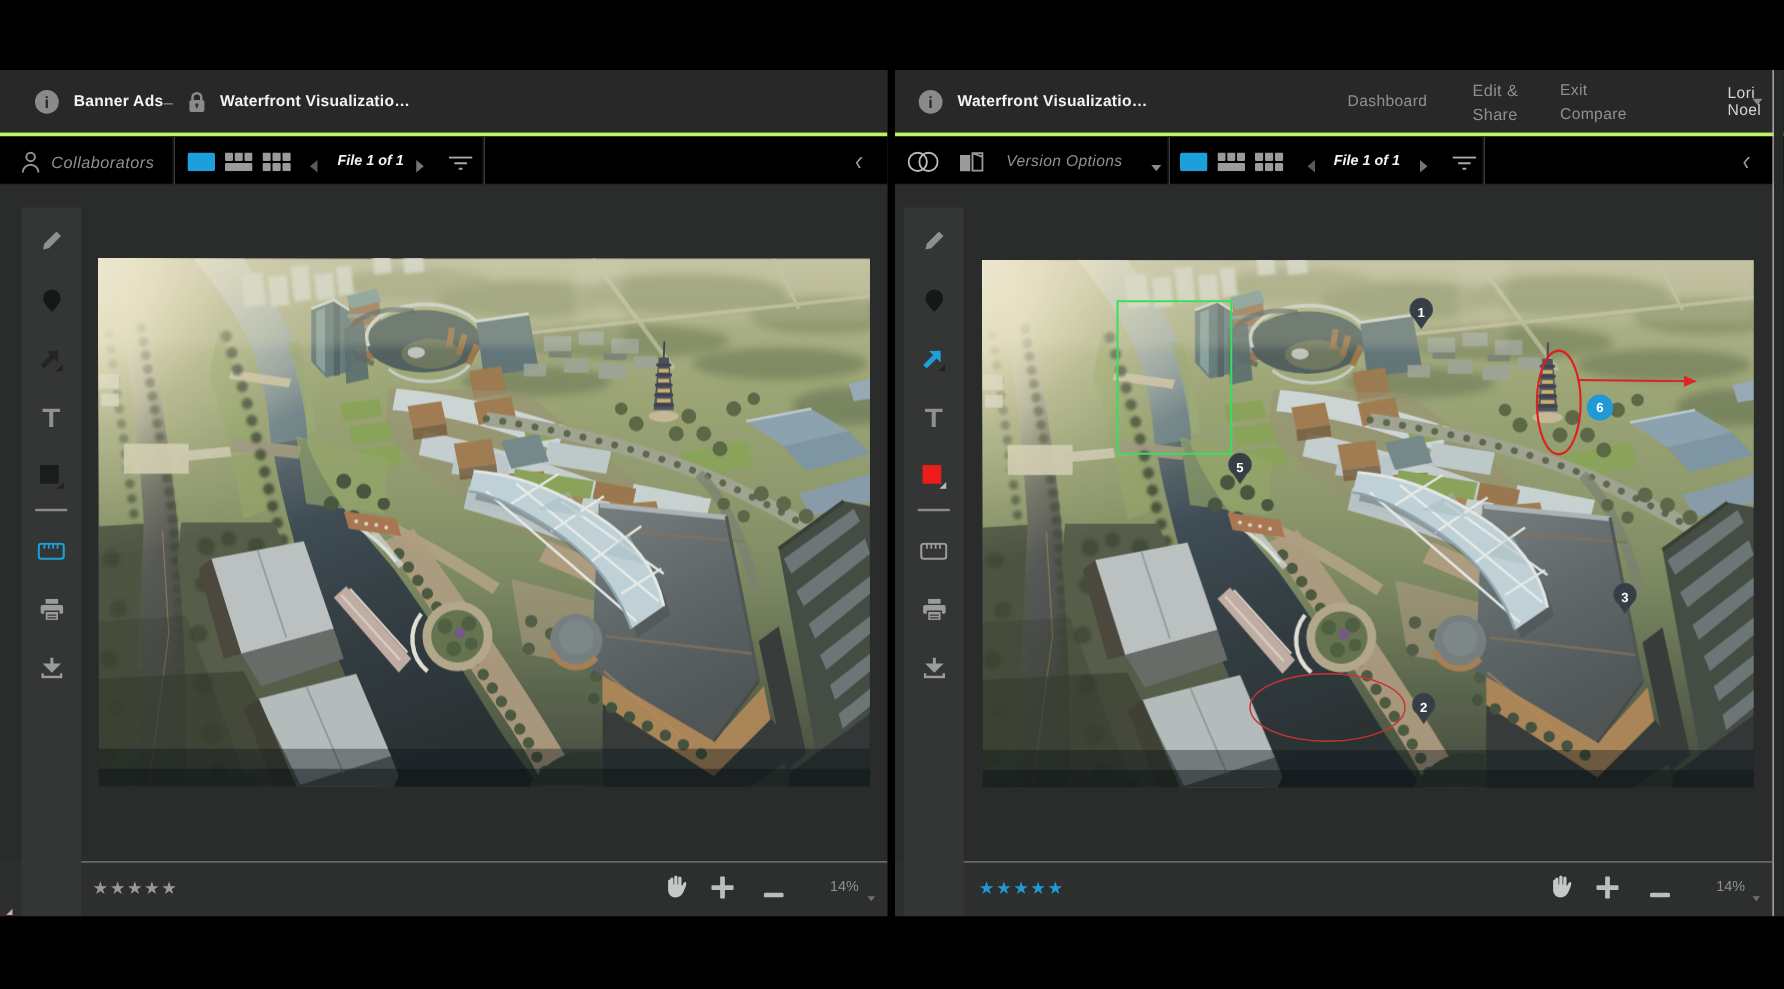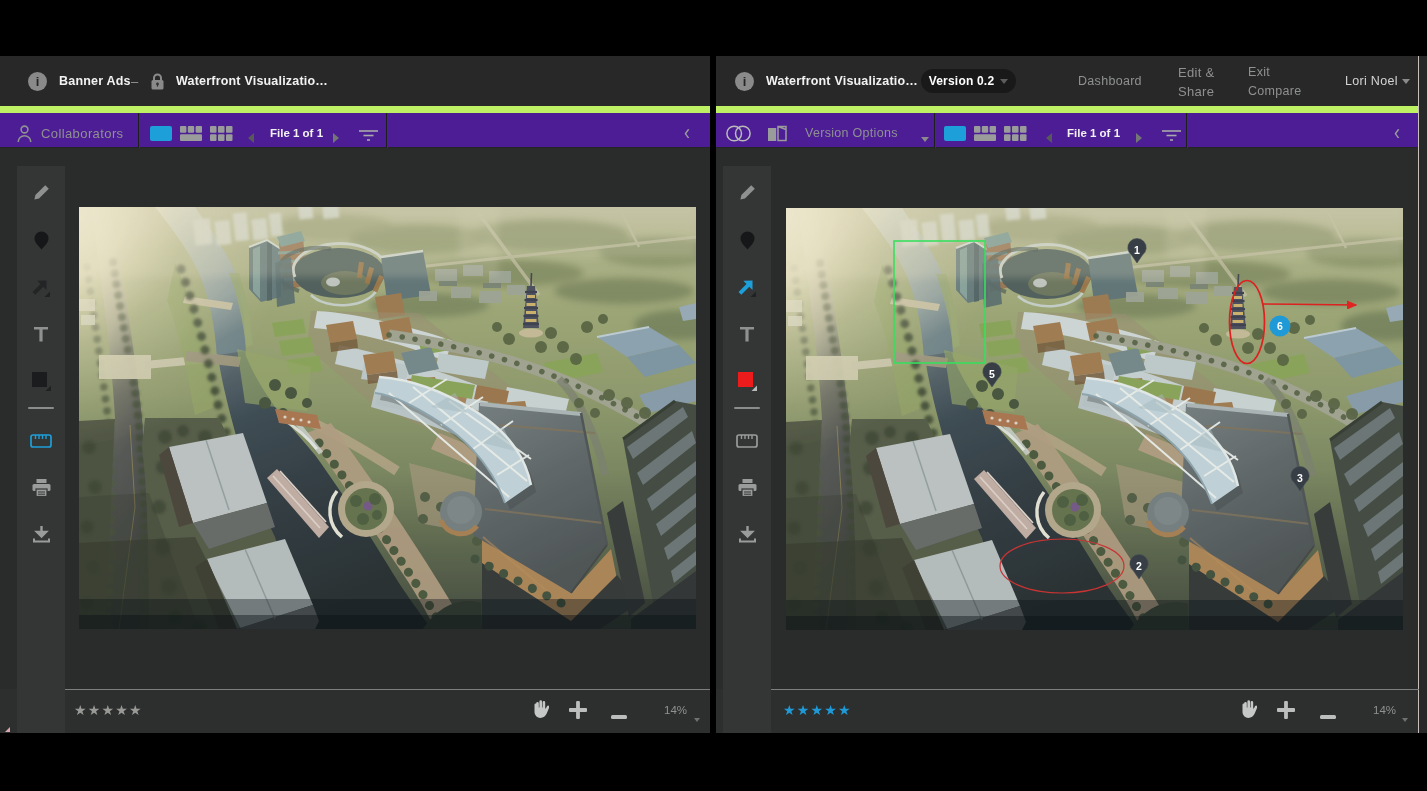--- a/index.html
+++ b/index.html
@@ -3,22 +3,22 @@
 <meta charset="utf-8">
 <style>
   * { margin:0; padding:0; box-sizing:border-box; }
   html,body { width:1427px; height:791px; background:#000; overflow:hidden;
     font-family:"Liberation Sans", sans-serif; }
   .page { position:relative; width:1427px; height:791px; background:#000; }
   .panel { position:absolute; top:56px; height:677px; background:#2a2b2b; overflow:hidden; }
   .panel.lp { left:0; width:710px; }
   .panel.rp { left:716px; width:711px; }
   .row1 { position:absolute; left:0; top:0; width:100%; height:50px; background:#282828; }
-  .row2 { position:absolute; left:0; top:50px; width:100%; height:42px; background:#4c1d95;
-    border-top:7px solid #bef264; border-bottom:1px solid #232525; }
+  .row2 { position:absolute; left:0; top:50px; width:100%; height:42px; background:#000000;
+    border-top:3px solid #bef264; border-bottom:1px solid #232525;font-style:italic; }
   .vdiv { position:absolute; top:0; width:1px; height:42px; background:#1d1f1f; box-shadow:1px 0 0 #3a3c3c; }
   .canvas { position:absolute; left:0; top:92px; width:100%; height:541px; background:#2a2b2b; }
   .bbar { position:absolute; left:0; top:633px; width:100%; height:44px; background:#2d2e2e; }
   .bline { position:absolute; top:633px; height:1px; background:#7e7e7e; z-index:5; }
   .palette { position:absolute; top:110px; width:48px; height:567px; background:#343535; }
   .ptool { position:absolute; left:0; width:48px; height:34px; text-align:center; }
   .gtxt { color:#8f9191; }
   .wtxt { color:#f2f2f2; }
   .r1item { position:absolute; top:0; height:50px; display:flex; align-items:center; }
   .icircle { width:19px; height:19px; border-radius:50%; background:#8a8a8a; color:#262626;
@@ -531,27 +531,24 @@
           </svg></div>
     </div>
   </div>
 
   <div class="panel rp">
     <div class="row1">
       <div class="r1item" style="left:19px">
           <div class="icircle">i</div>
         </div>
       <div class="r1item wtxt" style="left:50px; font-size:12.5px; font-weight:bold; letter-spacing:.2px;">Waterfront Visualizatio…</div>
-      <div class="r1item" style="left:205px;">
-          <div class="pill">Version 0.2<span class="caret" style="margin-left:6px;"></span></div>
-        </div>
       <div class="r1item gtxt" style="left:362px; font-size:12.5px; letter-spacing:.3px;">Dashboard</div>
       <div class="gtxt" style="position:absolute; left:462px; top:7px; font-size:13px; line-height:19px; letter-spacing:.3px;">Edit &amp;<br>Share</div>
       <div class="gtxt" style="position:absolute; left:532px; top:7px; font-size:12.5px; line-height:19px; letter-spacing:.3px;">Exit<br>Compare</div>
-      <div class="r1item" style="left:629px; color:#d4d4d4; font-size:12.5px; letter-spacing:.3px;">Lori Noel</div>
+      <div class="r1item" style="left:666px; color:#d4d4d4; font-size:12.5px; letter-spacing:.3px;">Lori Noel</div>
       <div class="r1item" style="left:686px;">
           <span class="caret" style="border-top-color:#8a8a8a; margin:0;"></span>
         </div>
     </div>
     <div class="row2">
       <div style="position:absolute; left:10px; top:12px;">
         <svg width="25" height="17" viewBox="0 0 25 17">
             <circle cx="8.2" cy="8.5" r="7.3" fill="none" stroke="#b9bbbb" stroke-width="1.5"></circle>
             <circle cx="16.8" cy="8.5" r="7.3" fill="none" stroke="#b9bbbb" stroke-width="1.5"></circle>
           </svg>

